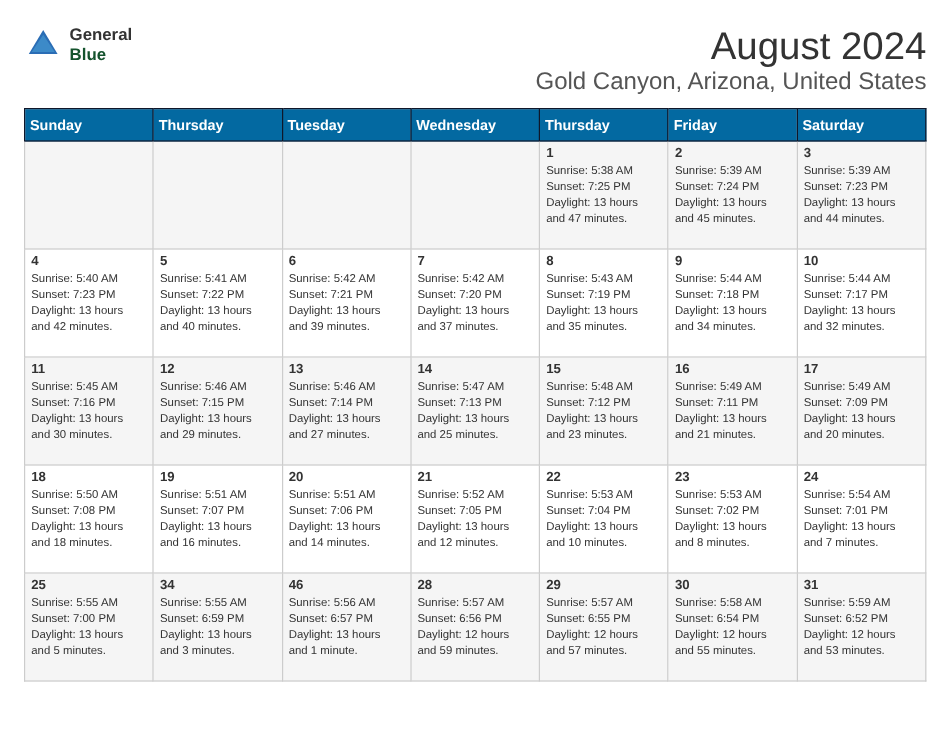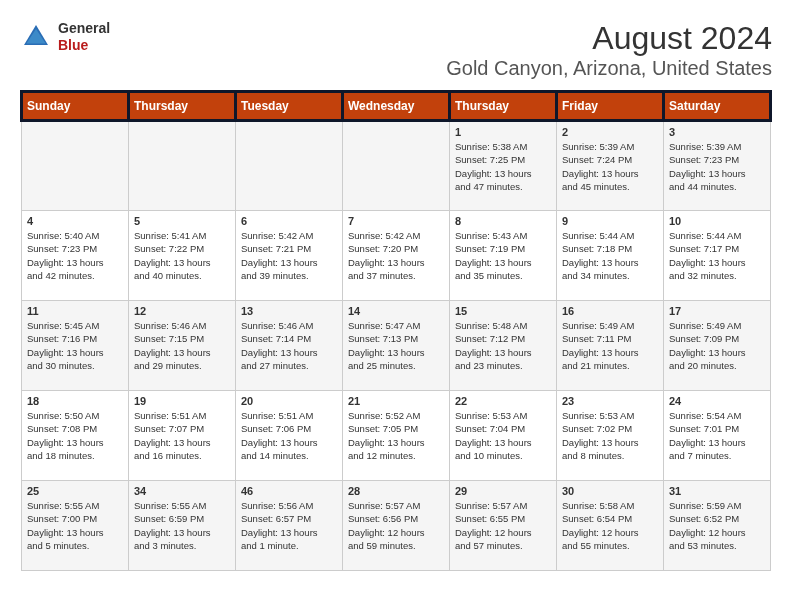--- a/index.html
+++ b/index.html
@@ -23,21 +23,21 @@
     }
     .logo-text {
       display: flex;
       flex-direction: column;
       font-size: 14px;
       font-weight: bold;
       line-height: 1.2;
       justify-content: center;
     }
     .logo-text span:first-child { color: #333; }
-    .logo-text span:last-child { color: #b91c1c; }
+    .logo-text span:last-child { color: #14532d; }
     .logo-icon {
       width: 32px;
       height: 32px;
     }
     .title-section {
       text-align: right;
     }
     .month-year {
       font-size: 32px;
       font-weight: normal;
@@ -46,27 +46,27 @@
     .location {
       font-size: 20px;
       color: #555;
     }
     table {
       width: 100%;
       border-collapse: collapse;
       table-layout: fixed;
     }
     thead th {
-      background-color: #c2410c;
+      background-color: #0369a1;
       color: #fff;
       font-size: 12px;
       font-weight: bold;
       padding: 6px 4px;
       text-align: left;
-      border: 3px solid #0f172a;
+      border: 1px solid #0f172a;
     }
     tbody td {
       border: 1px solid #ccc;
       vertical-align: top;
       padding: 4px 5px;
       font-size: 10px;
       color: #333;
       min-height: 80px;
       height: 90px;
     }

